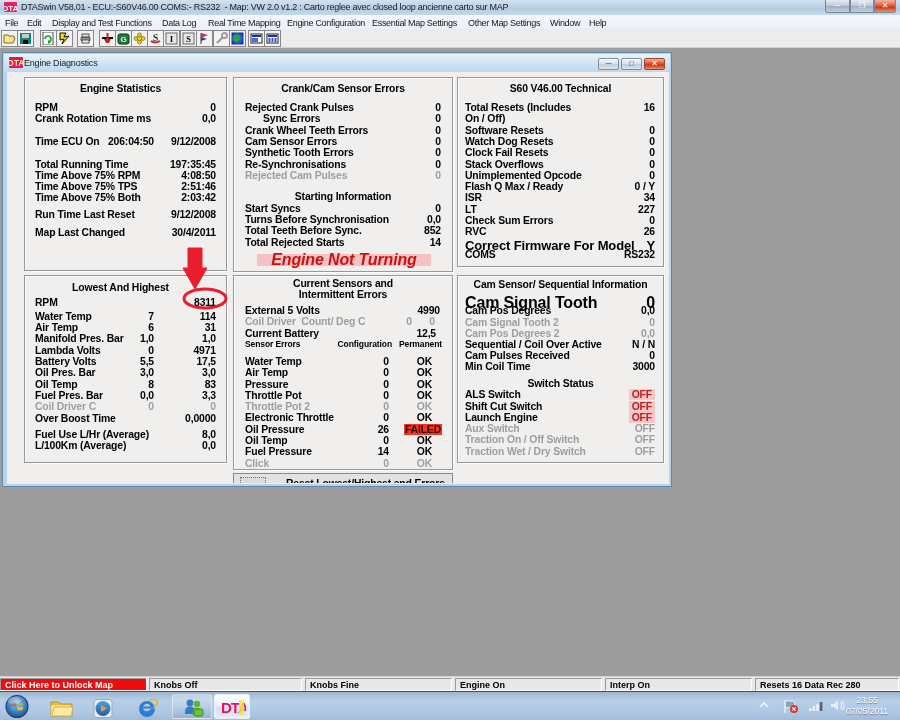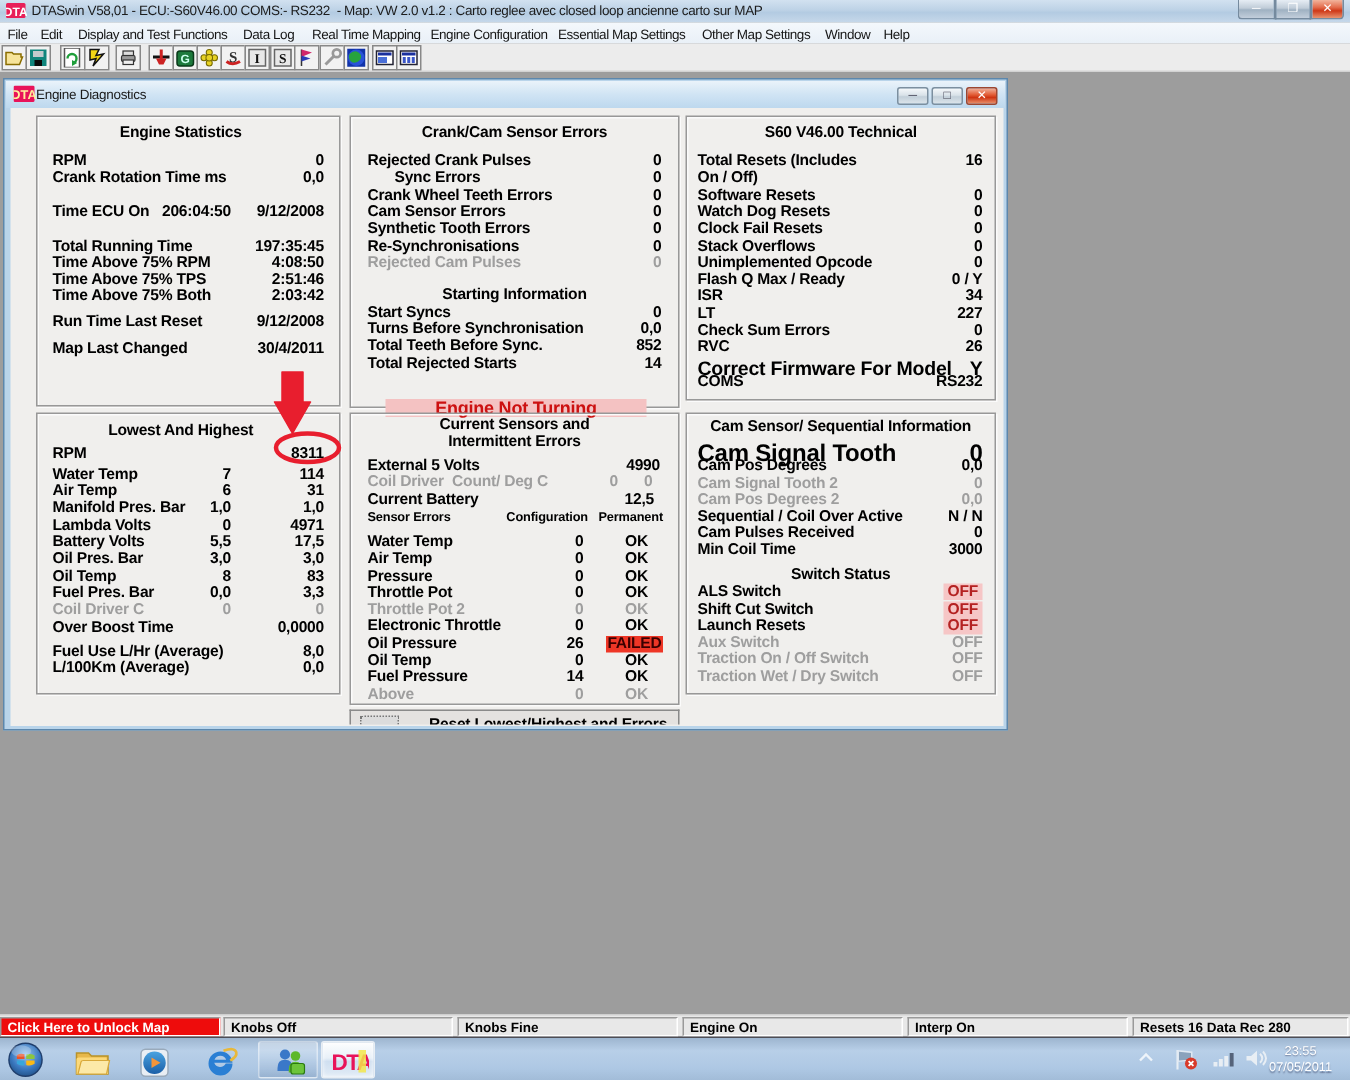--- a/index.html
+++ b/index.html
@@ -301,21 +301,21 @@
             </div>
 <div class="r" style="top:147.4px;left:0;right:0;font-size:10.4px;letter-spacing:-0.15px;">
               <span class="lab" style="left:11px">Total Teeth Before Sync.</span>
               <span class="v " style="right:11px">852</span>
             </div>
 <div class="r" style="top:158.7px;left:0;right:0;font-size:10.4px;letter-spacing:-0.15px;">
               <span class="lab" style="left:11px">Total Rejected Starts</span>
               <span class="v " style="right:11px">14</span>
             </div>
 <div class="gt" style="top:113px;font-size:10.4px;letter-spacing:-0.15px;">Starting Information</div>
-<div class="pinkband" style="left:23px;top:188px;width:174px;height:12px;line-height:12px;font-size:12px;letter-spacing:-0.15px;">Engine Not Turning</div>
+<div class="pinkband" style="left:23px;top:176px;width:174px;height:12px;line-height:12px;font-size:16px;letter-spacing:-0.15px;font-style:italic;">Engine Not Turning</div>
 </div>
 <div class="gb" style="left:450px;top:5px;width:207px;height:190px;">
 <div class="gt" style="top:5px;font-size:10.4px;letter-spacing:-0.15px;">S60 V46.00 Technical</div>
 <div class="r" style="top:24.0px;left:0;right:0;font-size:10.4px;letter-spacing:-0.15px;">
               <span class="lab" style="left:7px">Total Resets (Includes</span>
               <span class="v " style="right:8px">16</span>
             </div>
 <div class="r" style="top:35.3px;left:0;right:0;font-size:10.4px;letter-spacing:-0.15px;">
               <span class="lab" style="left:7px">On / Off)</span>
             </div>
@@ -487,21 +487,21 @@
               <span class="lab" style="left:11px">Oil Temp</span>
               <span class="v " style="right:63px">0</span>
               <span class="v " style="right:20px">OK</span>
             </div>
 <div class="r" style="top:170.3px;left:0;right:0;font-size:10.4px;letter-spacing:-0.15px;">
               <span class="lab" style="left:11px">Fuel Pressure</span>
               <span class="v " style="right:63px">14</span>
               <span class="v " style="right:20px">OK</span>
             </div>
 <div class="r gray" style="top:181.6px;left:0;right:0;font-size:10.4px;letter-spacing:-0.15px;">
-              <span class="lab" style="left:11px">Above</span>
+              <span class="lab" style="left:11px">Click</span>
               <span class="v " style="right:63px">0</span>
               <span class="v " style="right:20px">OK</span>
             </div>
 <div class="r" style="top:62.5px;left:0;right:0;font-size:8.5px;letter-spacing:-0.1px;">
               <span class="lab" style="left:11px">Sensor Errors</span>
               <span class="v" style="right:60px">Configuration</span>
               <span class="v" style="right:10px">Permanent</span>
             </div>
 </div>
 <div class="gb" style="left:450px;top:203px;width:207px;height:188px;">
@@ -536,21 +536,21 @@
             </div>
 <div class="r" style="top:113.2px;left:0;right:0;font-size:10.4px;letter-spacing:-0.15px;">
               <span class="lab" style="left:7px">ALS Switch</span>
               <span class="v offp" style="right:8px">OFF</span>
             </div>
 <div class="r" style="top:124.5px;left:0;right:0;font-size:10.4px;letter-spacing:-0.15px;">
               <span class="lab" style="left:7px">Shift Cut Switch</span>
               <span class="v offp" style="right:8px">OFF</span>
             </div>
 <div class="r" style="top:135.7px;left:0;right:0;font-size:10.4px;letter-spacing:-0.15px;">
-              <span class="lab" style="left:7px">Launch Resets</span>
+              <span class="lab" style="left:7px">Launch Engine</span>
               <span class="v offp" style="right:8px">OFF</span>
             </div>
 <div class="r gray" style="top:147.0px;left:0;right:0;font-size:10.4px;letter-spacing:-0.15px;">
               <span class="lab" style="left:7px">Aux Switch</span>
               <span class="v " style="right:8px">OFF</span>
             </div>
 <div class="r gray" style="top:158.3px;left:0;right:0;font-size:10.4px;letter-spacing:-0.15px;">
               <span class="lab" style="left:7px">Traction On / Off Switch</span>
               <span class="v " style="right:8px">OFF</span>
             </div>

